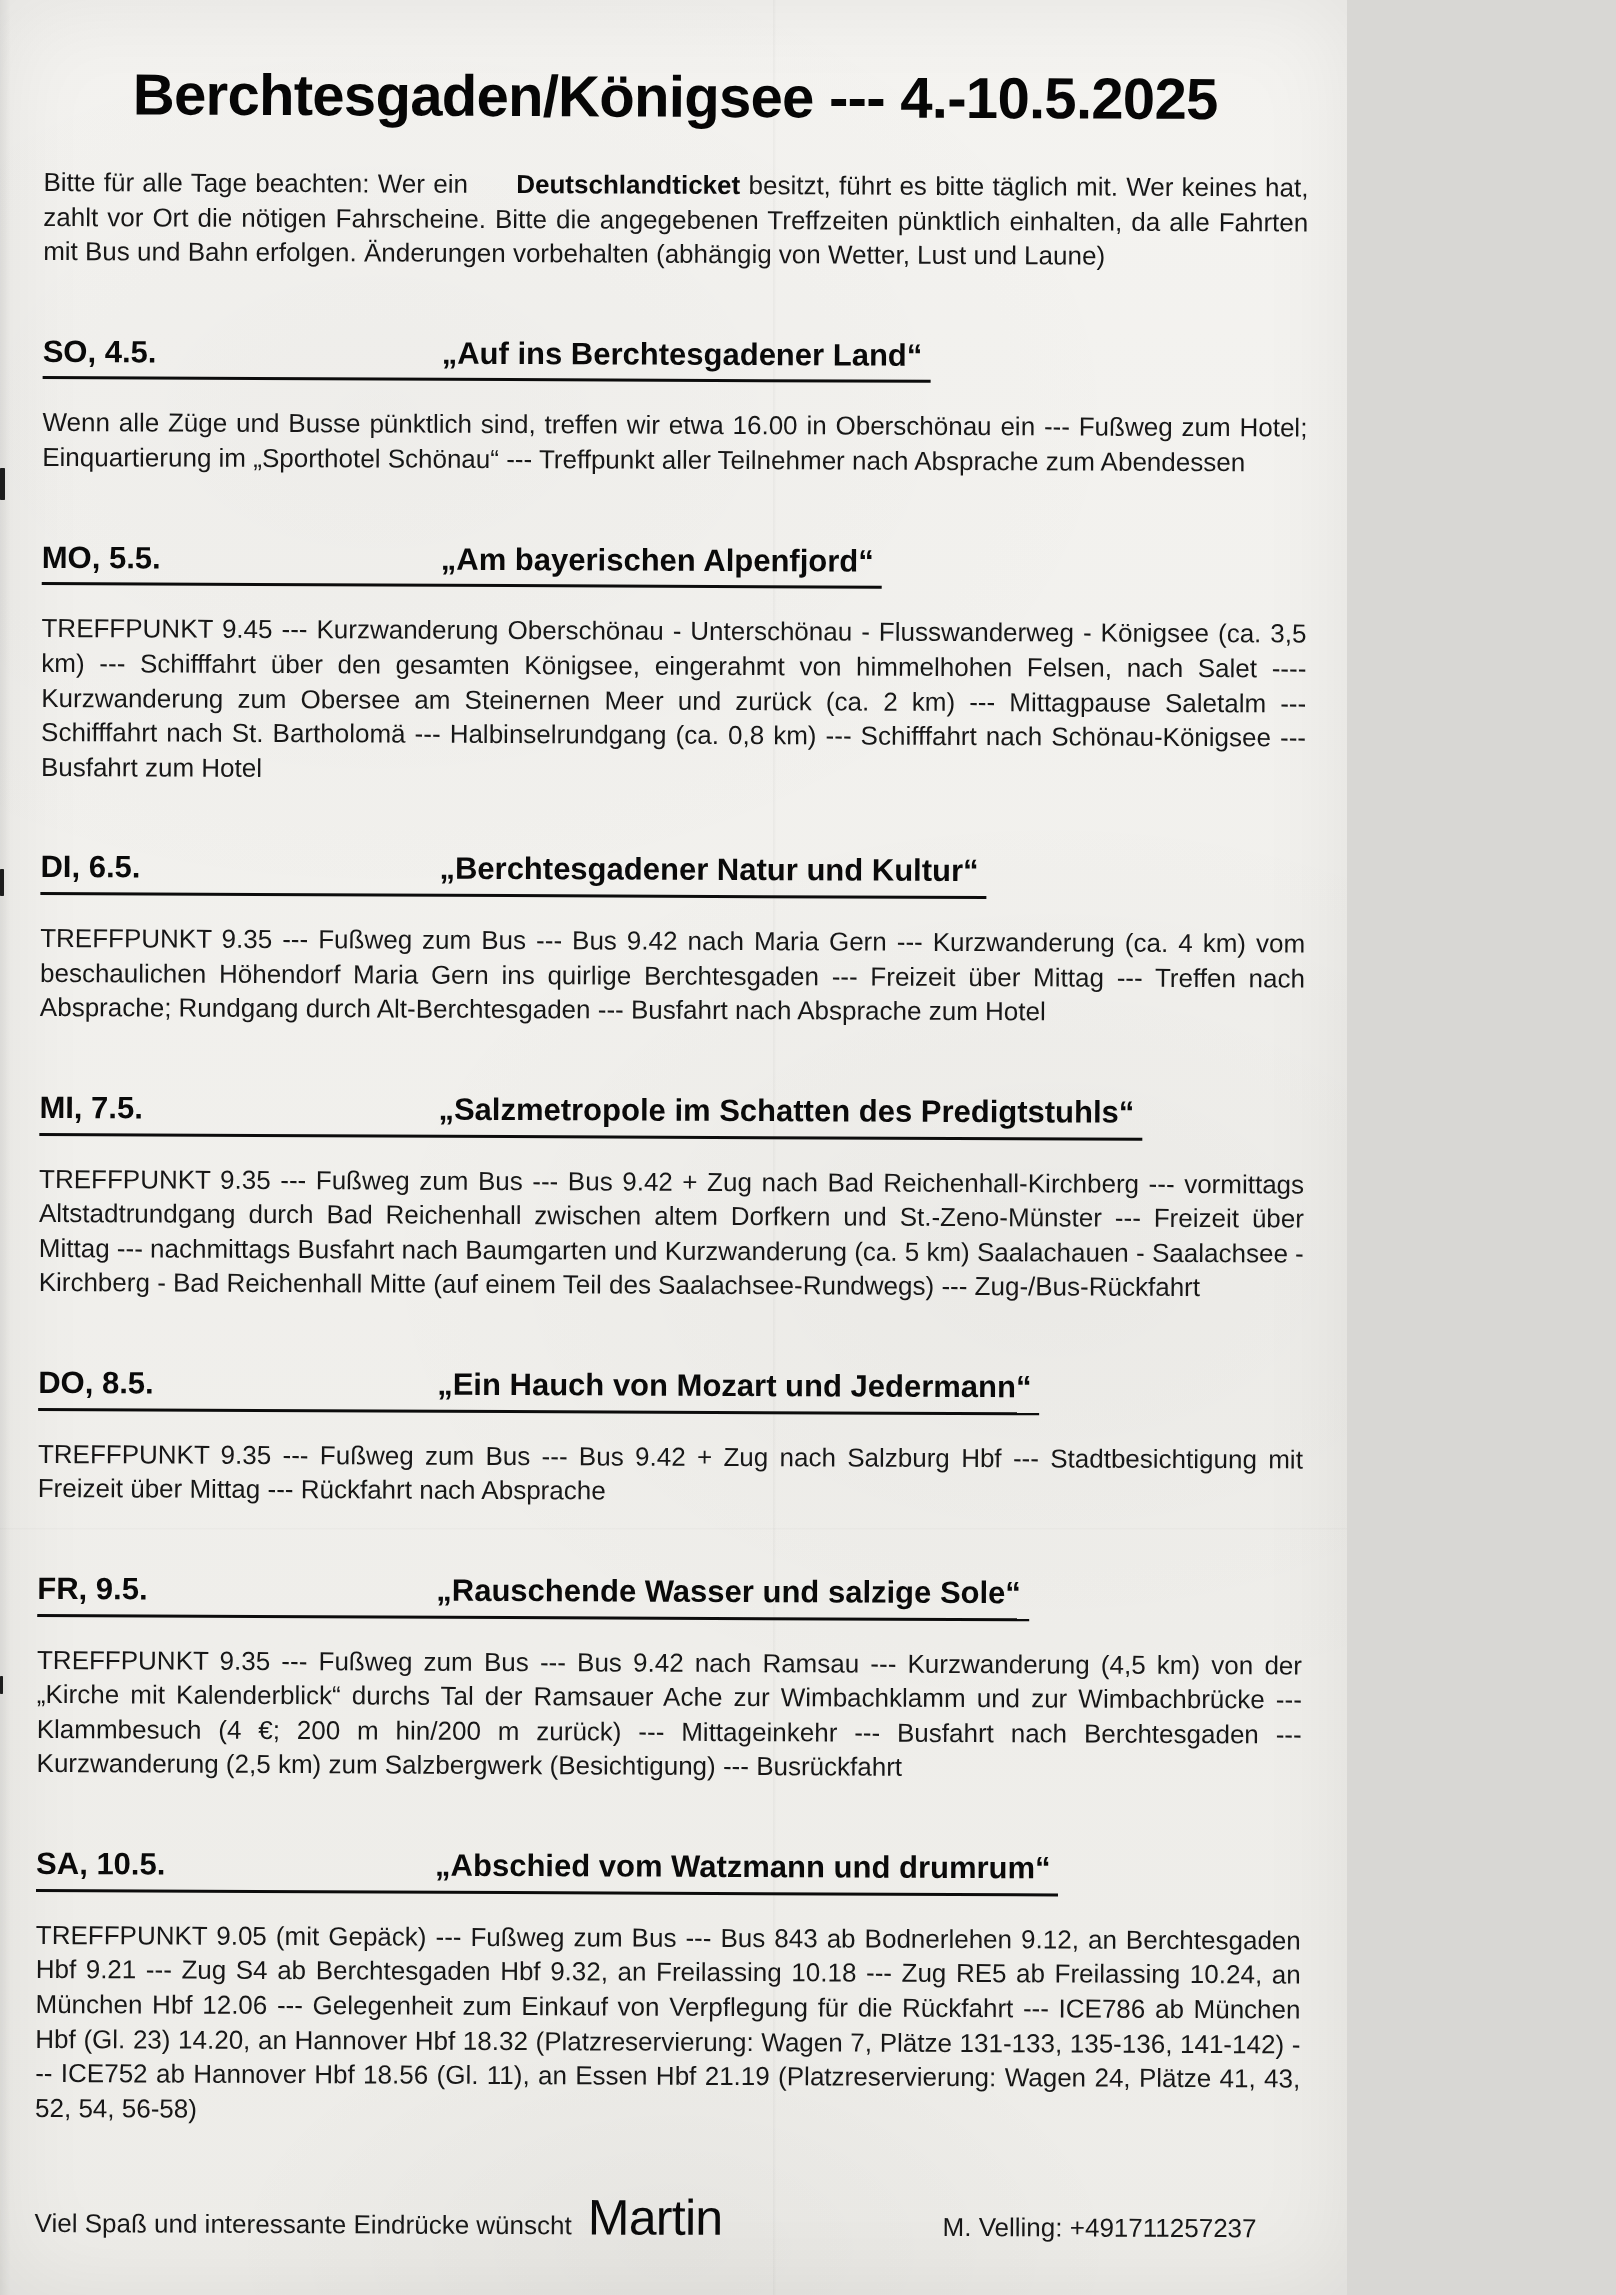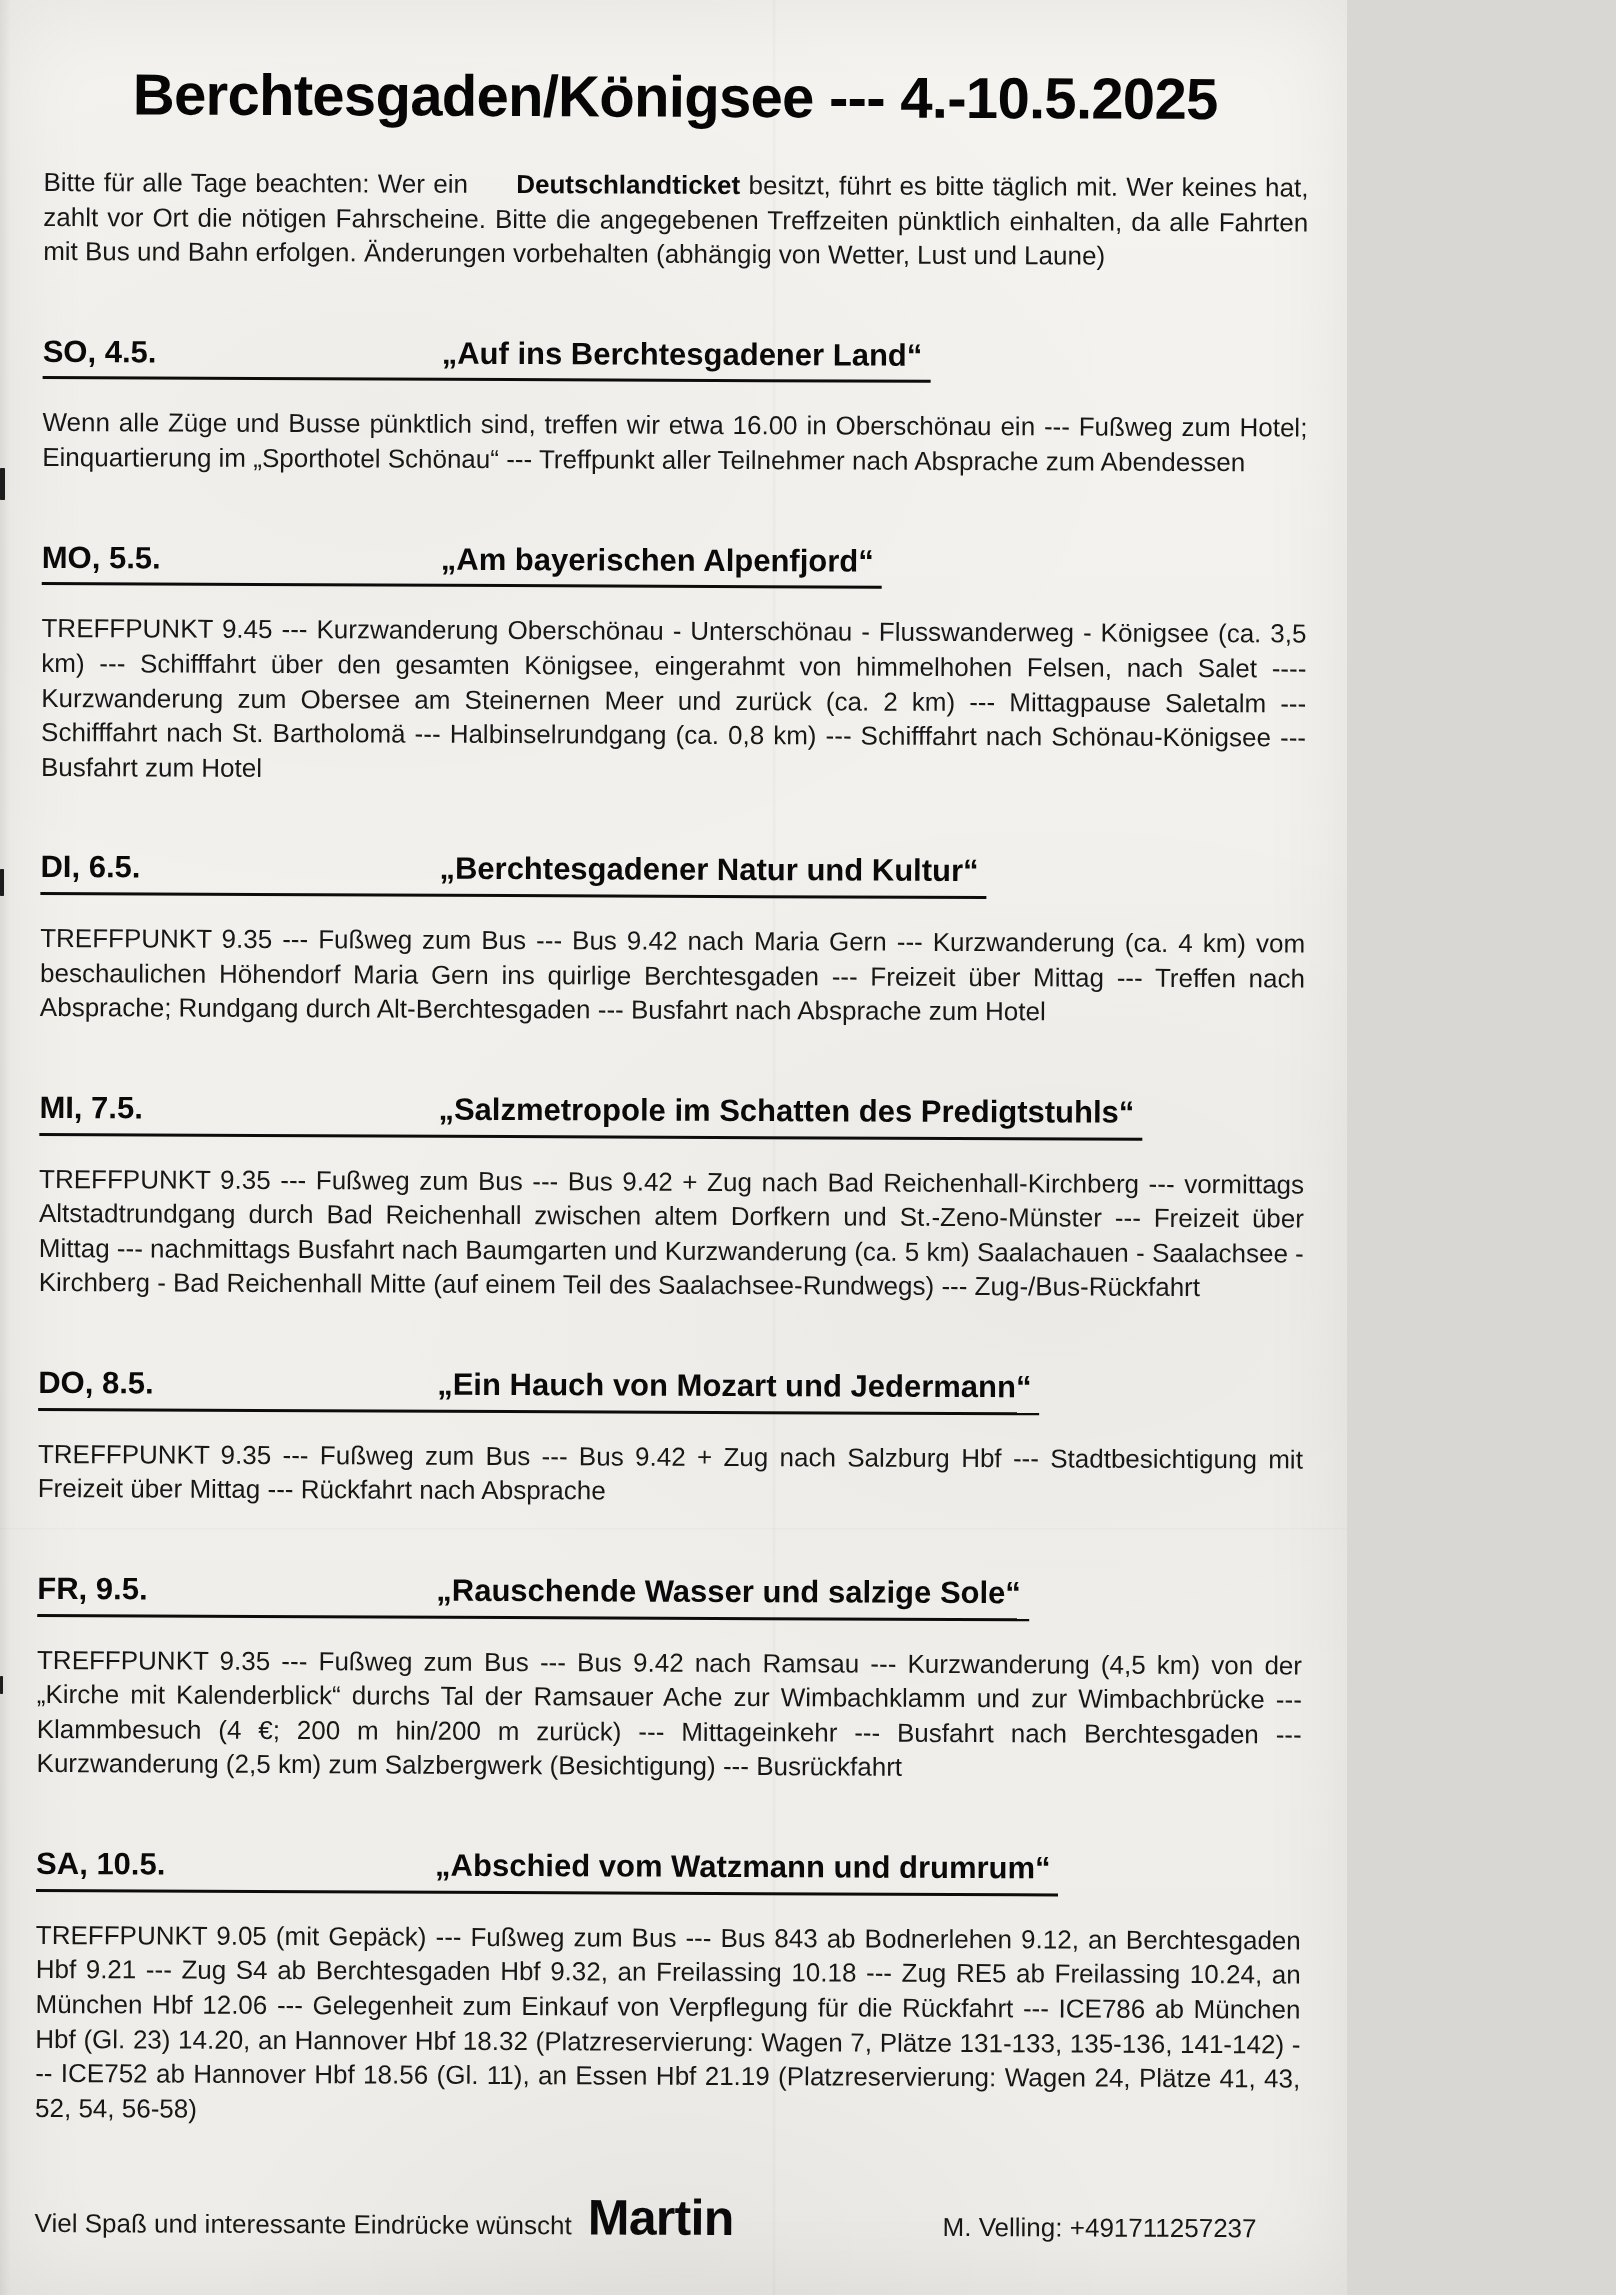--- a/index.html
+++ b/index.html
@@ -57,21 +57,21 @@
   }
   .day{width:399px;flex:none;white-space:nowrap;}
   .stitle{white-space:nowrap;padding-right:8px;}
   .sbody{
     margin-top:26px;font-size:26px;line-height:1.33;text-align:justify;
   }
   .footer{
     display:flex;align-items:baseline;margin-top:61px;font-size:26px;
   }
   .sig{
-    font-size:50px;font-weight:bold;letter-spacing:-0.7px;color:#0a0a0a;
+    font-size:50px;font-weight:normal;letter-spacing:-0.7px;color:#0a0a0a;
     margin-left:16px;white-space:nowrap;
   }
   .phone{margin-left:auto;margin-right:43px;white-space:nowrap;}
 </style>
 </head>
 <body>
 
 <div class="paper">
   <div class="crease-v"></div>
   <div class="crease-h"></div>

